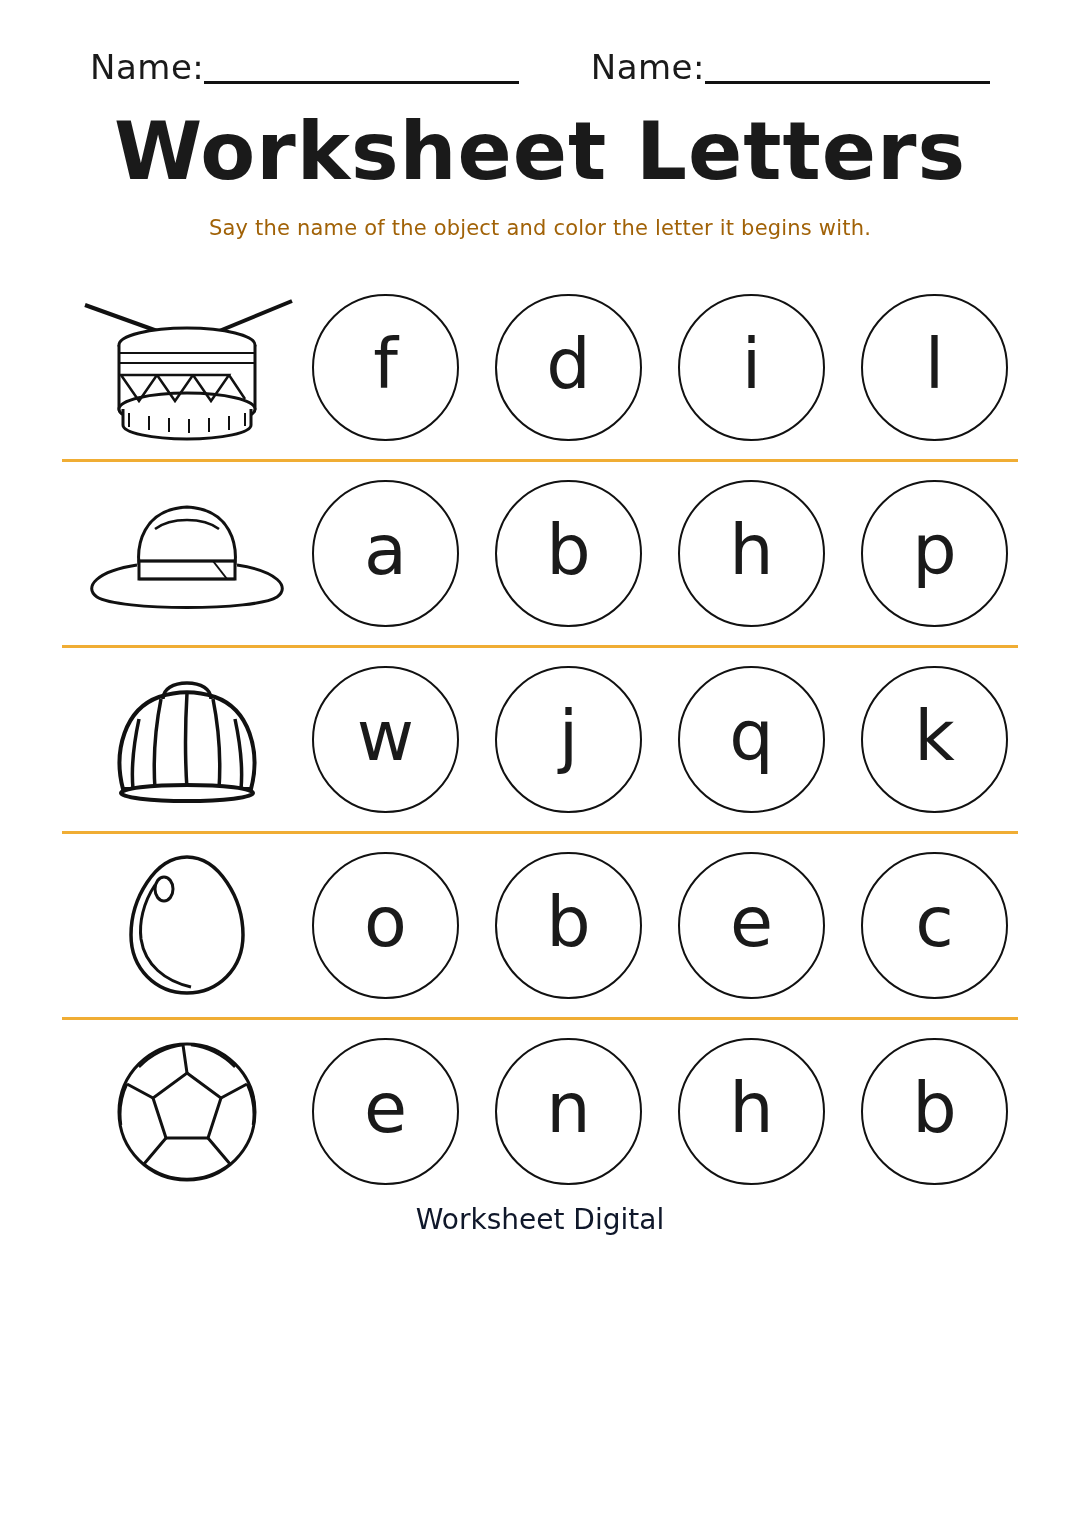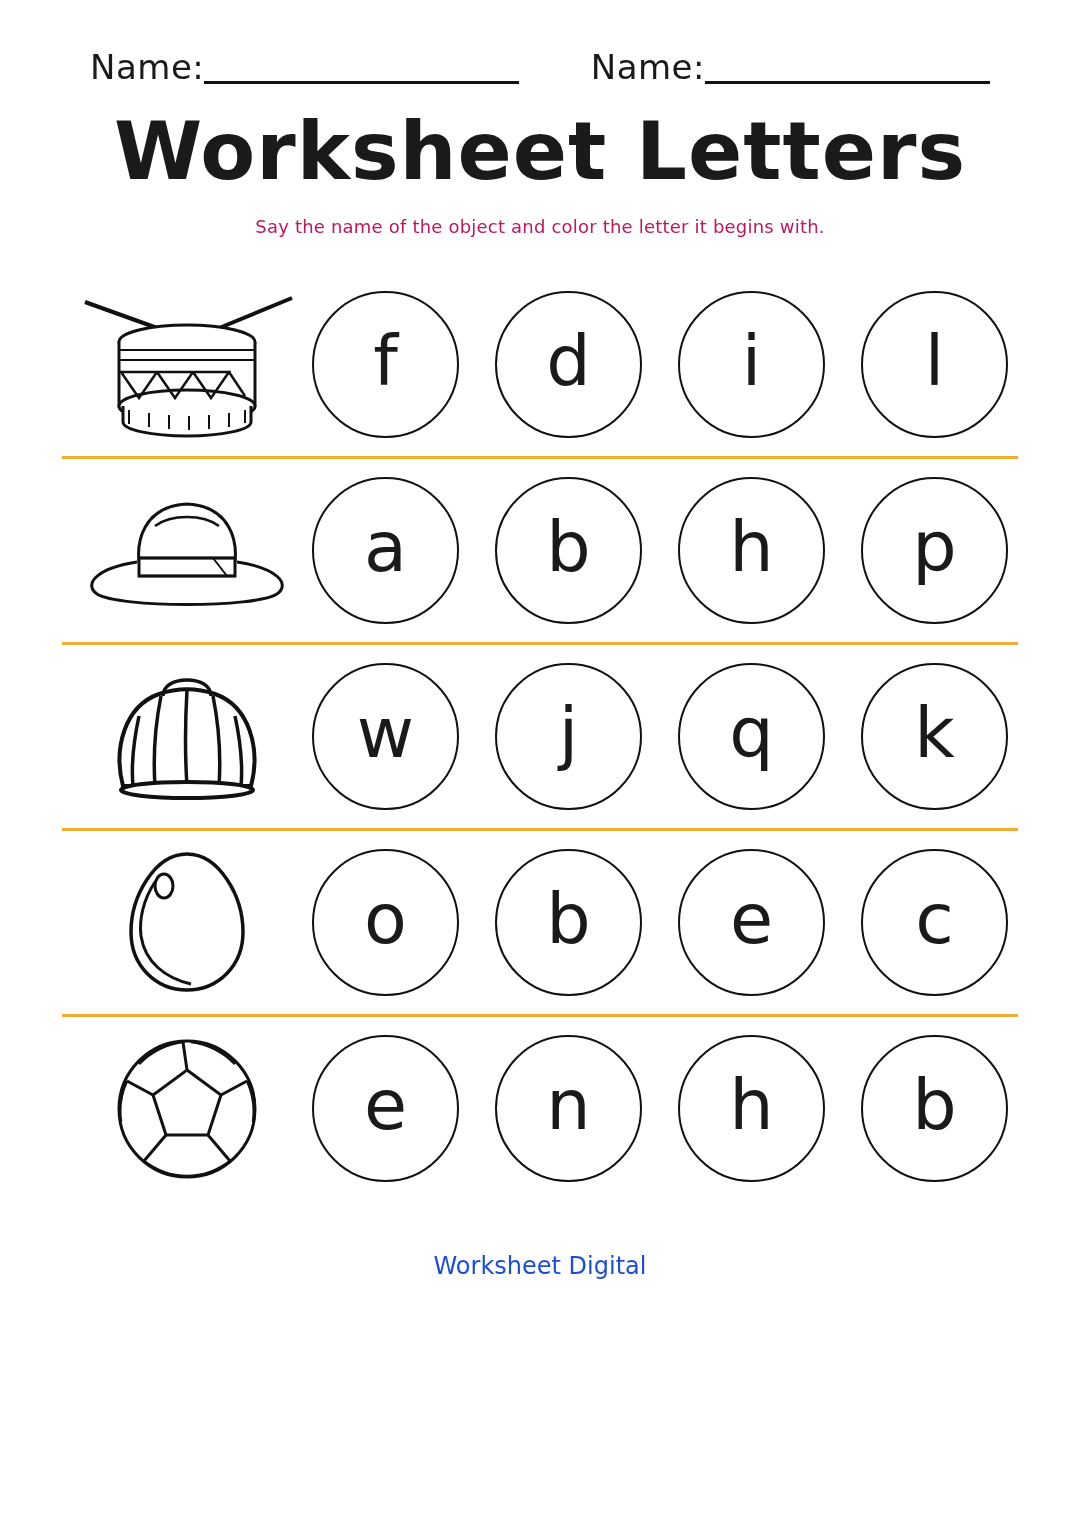--- a/index.html
+++ b/index.html
@@ -53,24 +53,24 @@
   .title {
     text-align: center;
     font-size: 80px;
     font-weight: 700;
     letter-spacing: 1px;
     margin-top: 26px;
     line-height: 1.05;
   }
   .subtitle {
     text-align: center;
-    font-size: 18px;
+    font-size: 21px;
     margin-top: 22px;
     letter-spacing: 0.2px;
-    color: #be185d;
+    color: #a16207;
   }
 
   
   .rows {
     margin-top: 36px;
     display: flex;
     flex-direction: column;
   }
   .row {
     display: flex;
@@ -106,23 +106,22 @@
     font-size: 70px;
     line-height: 1;
     font-weight: 400;
     font-family: "DejaVu Sans", "Liberation Sans", sans-serif;
     background: #fff;
   }
   .bubble span { transform: translateY(-4px); }
 
   .footer {
     text-align: center;
-    font-size: 24px;
-    margin-top: 52px;
-    color: #1d4ed8;
+    font-size: 28px;
+    color: #0f172a;
   }
 </style>
 </head>
 <body>
 
 <div class="sheet">
 
   <div class="namebar">
     <div class="field">
       <span class="field-label">Name:</span>

